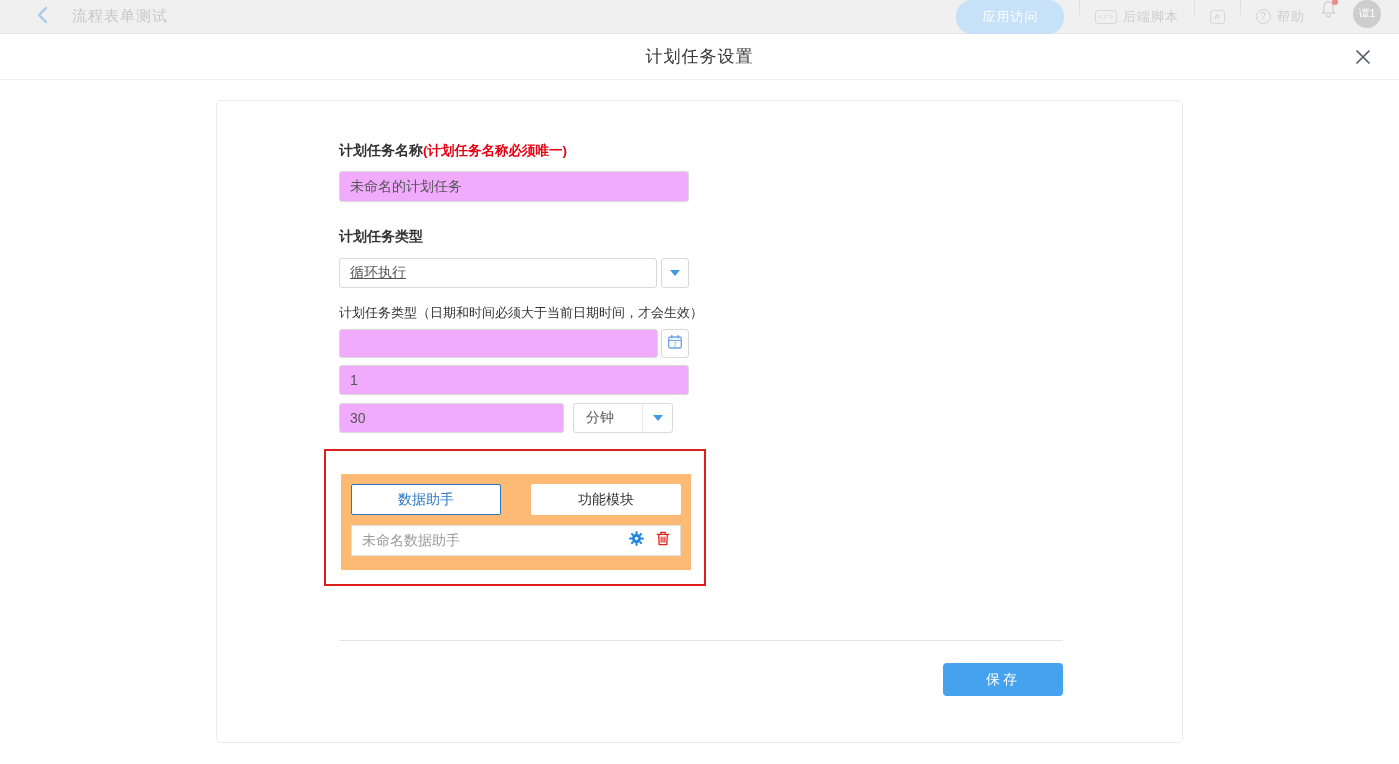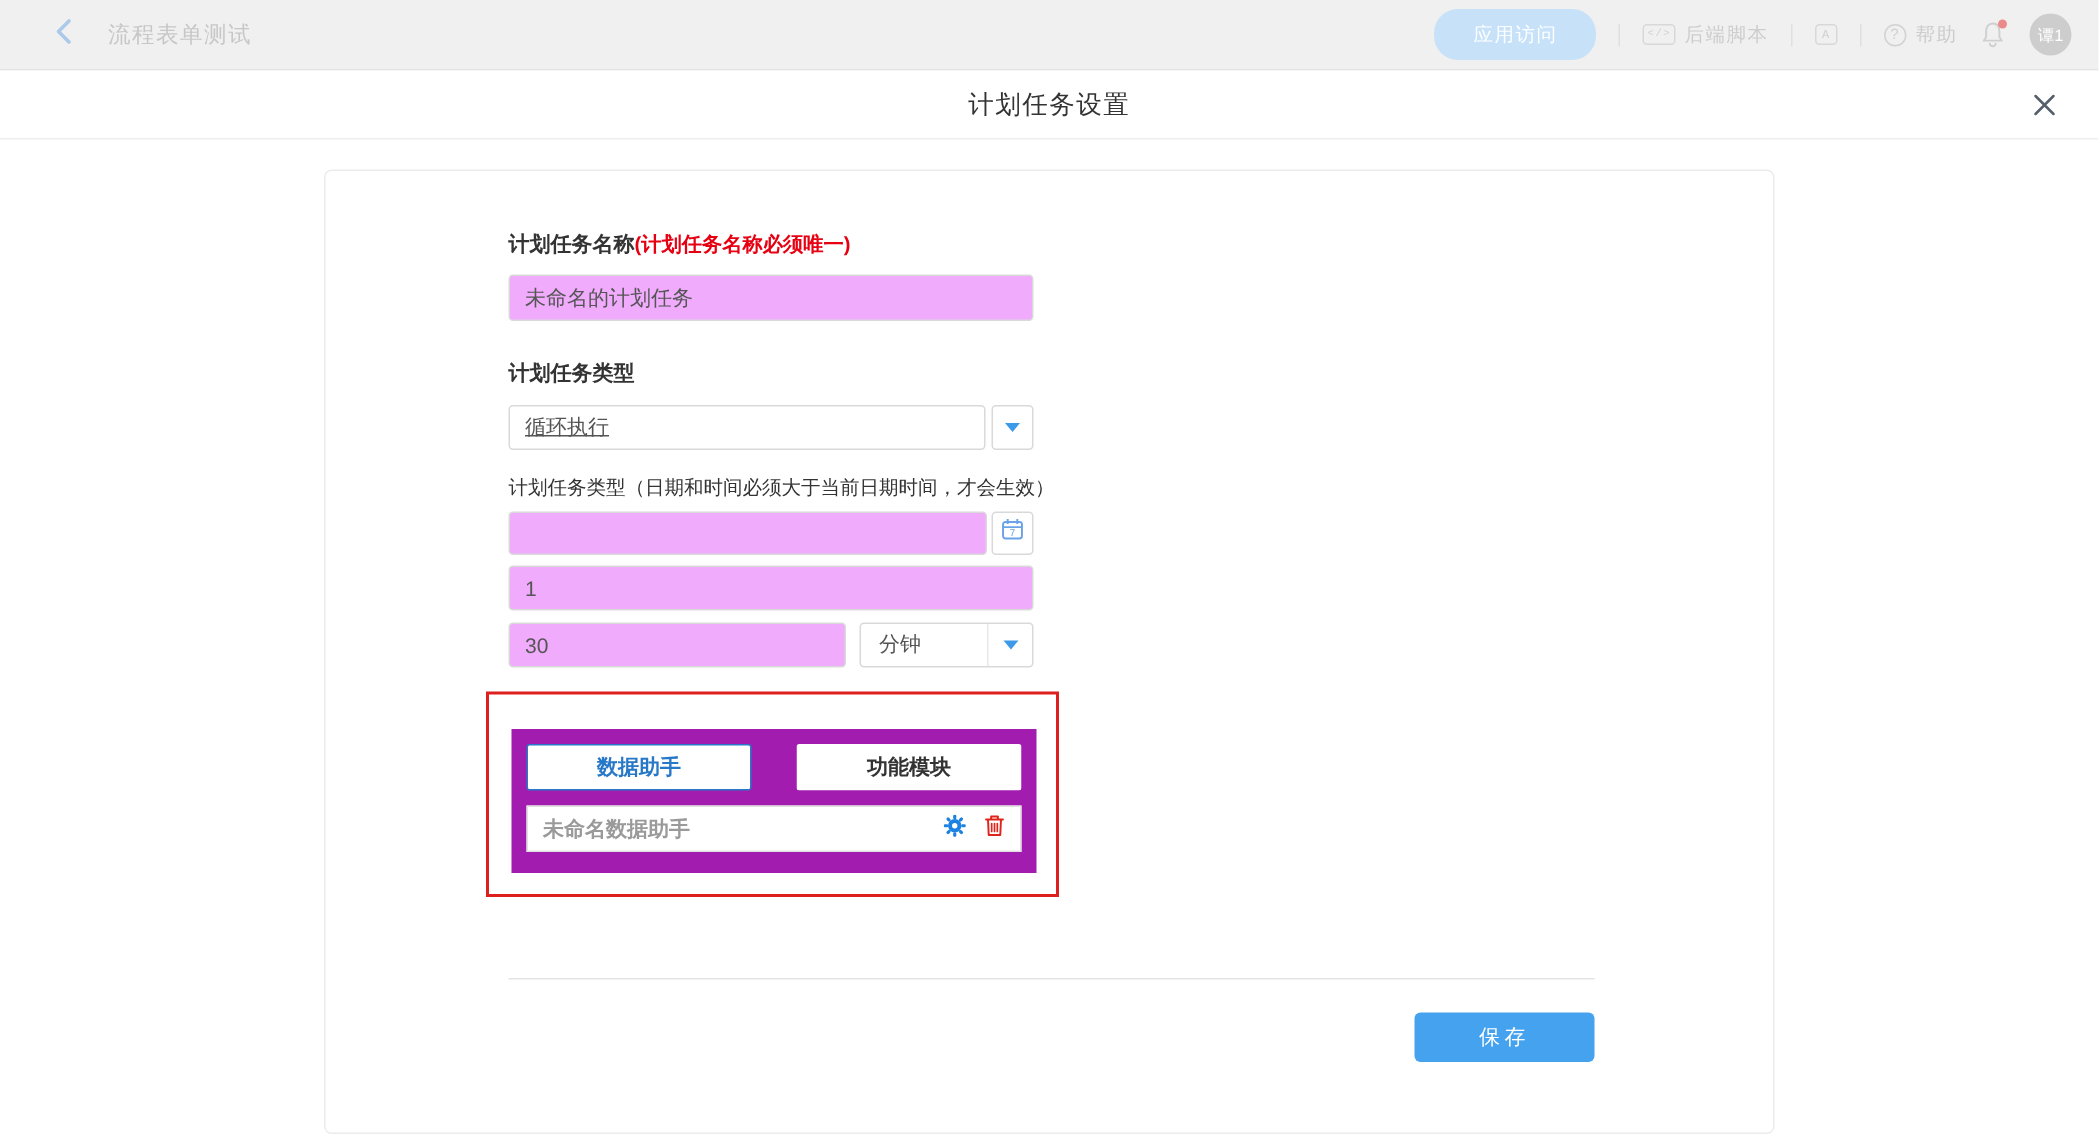--- a/index.html
+++ b/index.html
@@ -3,29 +3,29 @@
 <meta charset="utf-8">
 <style>
   * { box-sizing: border-box; margin: 0; padding: 0; }
   html,body { width:1399px; height:764px; }
   body {
     font-family: "Liberation Sans", "DejaVu Sans", sans-serif;
     background:#ffffff; overflow:hidden; position:relative;
   }
   
   .topbar {
-    height:47px; background:#f0f0f0; border-bottom:1px solid #e3e3e3;
+    height:34px; background:#f0f0f0; border-bottom:1px solid #e3e3e3;
     display:flex; align-items:center; justify-content:space-between;
     padding:0 18px;
     gap:20px;
   }
   .topbar-left { display:flex; align-items:center; }
   .back-btn { width:20px; height:20px; display:flex; align-items:center; justify-content:center; cursor:pointer; margin-left:14px; }
   .topbar-title { color:#c7c7c7; font-size:15px; margin-left:20px; letter-spacing:1px; }
-  .topbar-right { display:flex; align-items:center; gap:15px; }
+  .topbar-right { display:flex; gap:15px; }
   .pill-btn {
     background:#c7e2f8; color:#fdfeff; border:none; border-radius:16px;
     padding:8px 26px; font-size:13px; letter-spacing:1px; cursor:pointer;
   }
   .tb-divider { width:1px; height:15px; background:#e0e0e0; }
   .tb-item { display:flex; align-items:center; gap:6px; color:#cdcdcd; font-size:13px; letter-spacing:1px; cursor:pointer; }
   .mini-box {
     border:1px solid #d8d8d8; border-radius:3px; color:#d0d0d0;
     font-size:7px; padding:2px 2px; min-width:17px; height:14px;
     display:flex; align-items:center; justify-content:center;
@@ -66,31 +66,31 @@
   .sel-text {
     height:30px; border:1px solid #d9d9d9; border-radius:3px; background:#fff;
     display:flex; align-items:center; padding:0 10px; font-size:14px; color:#555; cursor:pointer;text-decoration:underline;
   }
   .arrow-box {
     width:28px; height:30px; border:1px solid #d9d9d9; border-radius:3px; background:#fff;
     display:flex; align-items:center; justify-content:center; margin-left:4px; cursor:pointer;
   }
   .tri-down { width:0; height:0; border-left:5px solid transparent; border-right:5px solid transparent; border-top:6px solid #3d9ae8; }
   .unit-select {
-    width:116px; height:30px; border:1px solid #d9d9d9; border-radius:3px; background:#fff;
+    width:100px; height:30px; border:1px solid #d9d9d9; border-radius:3px; background:#fff;
     display:flex; align-items:center; margin-left:9px; cursor:pointer;
   }
   .unit-text { flex:1; padding:0 12px; font-size:14px; color:#555; }
   .unit-arrow { width:30px; height:100%; border-left:1px solid #e8e8e8; display:flex; align-items:center; justify-content:center; }
   
   .red-box {
     margin-top:16px; margin-left:-15px; width:382px;
     border:2px solid #dd1f1e; padding:10px 0 14px 15px;
   }
-  .ext-panel { margin-top:13px; width:350px; background:#a21caf; padding:10px 10px 14px 10px;font-weight:bold; }
+  .ext-panel { margin-top:13px; width:350px; background:#fdba74; padding:10px 10px 14px 10px; }
   .tabs { display:flex; justify-content:space-between; }
   .tab {
     width:150px; height:31px; background:#ffffff; display:flex; align-items:center; justify-content:center;
     font-size:14px; color:#333; cursor:pointer; border:1px solid transparent; border-radius:2px;
   }
   .tab.active { border:1px solid #2878c8; color:#2878c8; }
   .ext-item {
     margin-top:10px; height:31px; background:#fff; border:1px solid #e0e0e0;
     display:flex; align-items:center; padding:0 10px;
   }

